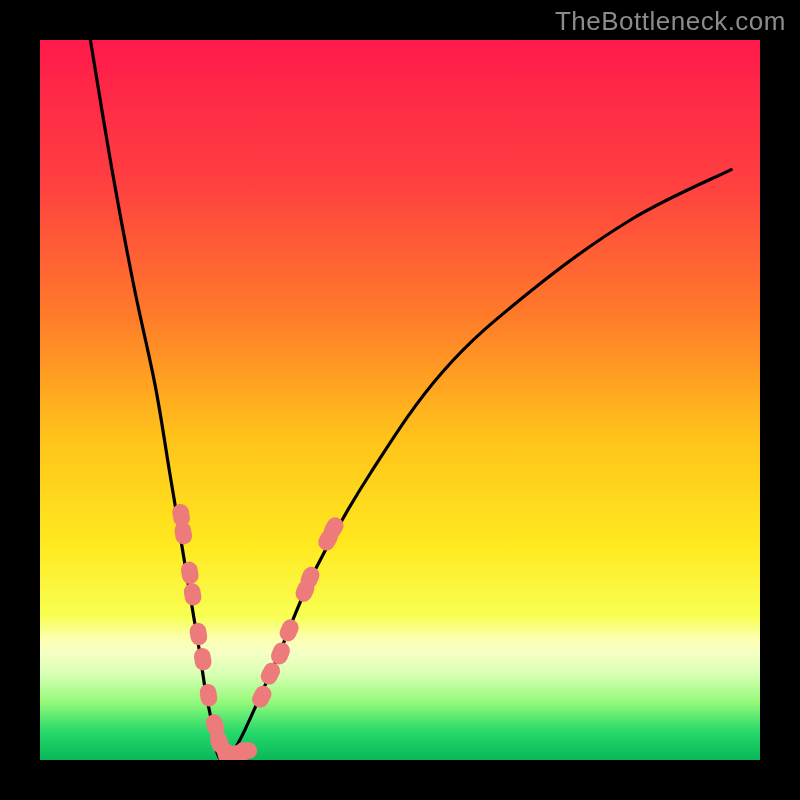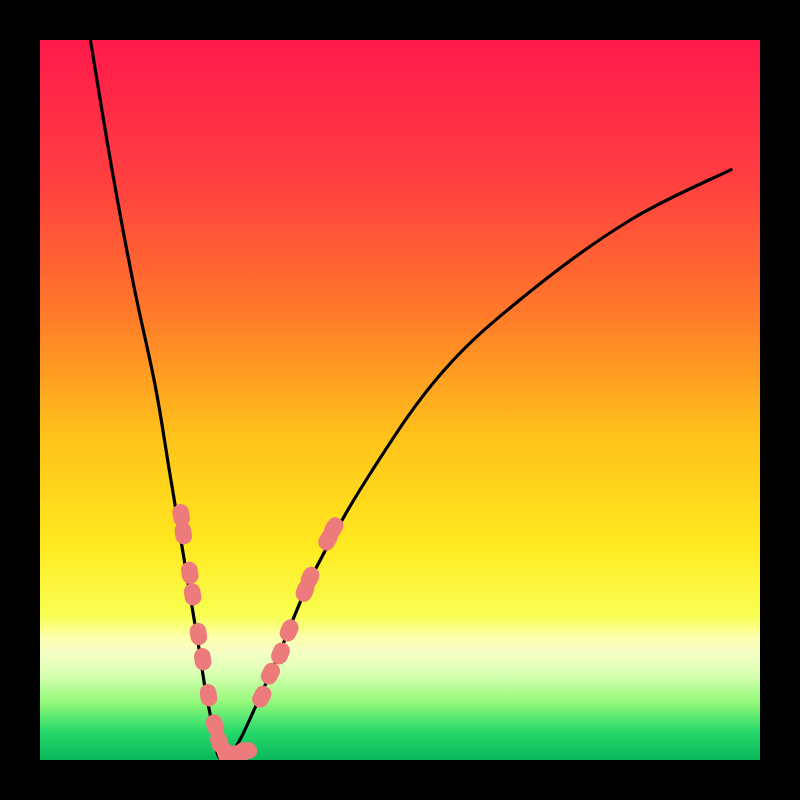--- a/index.html
+++ b/index.html
@@ -28,20 +28,21 @@
     user-select: none;
   }
   svg {
     display: block;
   }
 </style>
 </head>
 <body>
 
 <div class="frame">
+  <div class="watermark">TheBottleneck.com</div>
 
   <svg id="chart-svg" width="800" height="800" viewBox="0 0 800 800">
     <defs>
       <linearGradient id="bg-grad" x1="0" y1="0" x2="0" y2="1">
           <stop offset="0%" stop-color="#ff1a4b"></stop>
           <stop offset="20%" stop-color="#ff4040"></stop>
           <stop offset="38%" stop-color="#ff7a2a"></stop>
           <stop offset="55%" stop-color="#ffc21a"></stop>
           <stop offset="70%" stop-color="#ffe91f"></stop>
           <stop offset="80%" stop-color="#f8ff52"></stop>

